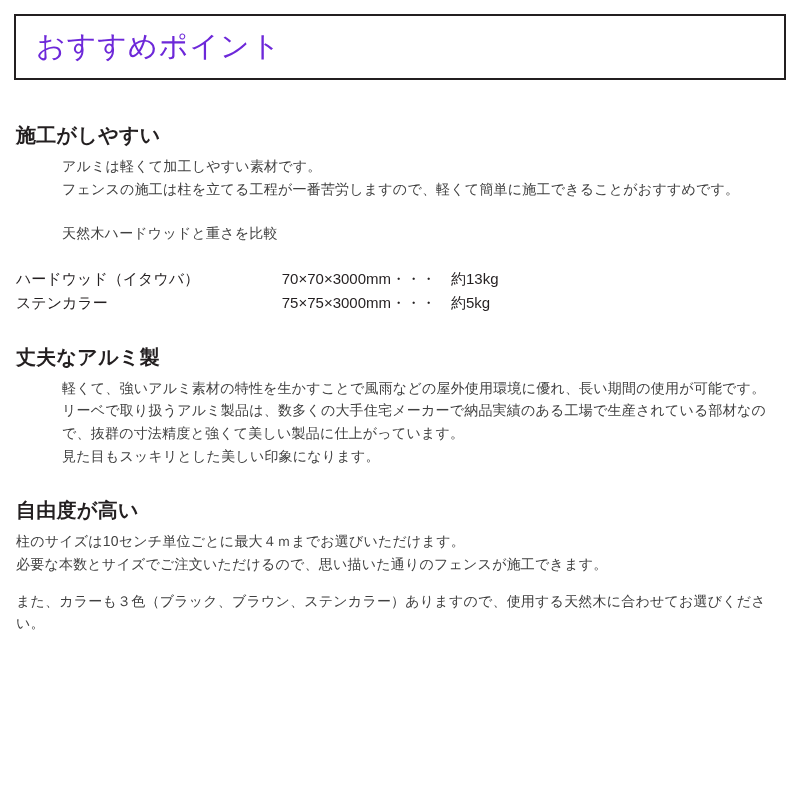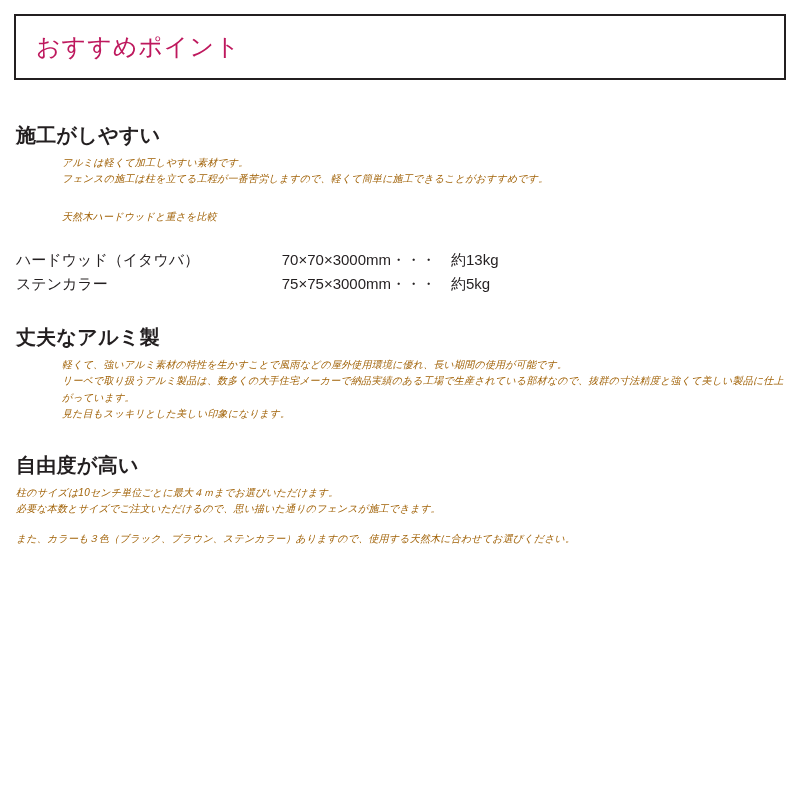--- a/index.html
+++ b/index.html
@@ -25,43 +25,42 @@
   .title-box {
     margin-top: 14px;
     border: 2px solid #231f20;
     height: 66px;
     display: flex;
     align-items: center;
     padding-left: 20px;
     box-sizing: border-box;
   }
   .title-box .title-text {
-    font-size: 24px;
+    font-size: 29px;
     letter-spacing: 1px;
     font-weight: 400;
-    color: #be185d;
+    color: #6d28d9;
   }
   .content {
     padding: 0 2px;
   }
   .section {
     margin-top: 0;
   }
   .section-heading {
     font-size: 20px;
     font-weight: bold;
     color: #231f20;
     letter-spacing: 0.3px;
   }
   .para {
-    font-size: 10px;
+    font-size: 14px;
     line-height: 1.62;
-    color: #a16207;
+    color: #404040;
     letter-spacing: 0.2px;
-    font-style: italic;
   }
   .indent {
     padding-left: 46px;
   }
   .indent-small {
     padding-left: 0px;
   }
   .spacer-lg { height: 22px; }
   .spacer-md { height: 14px; }
 

